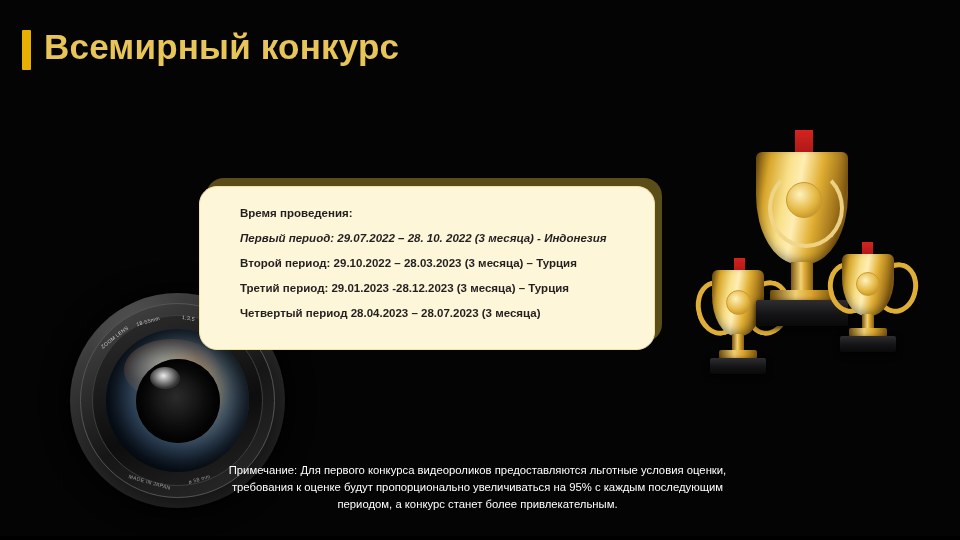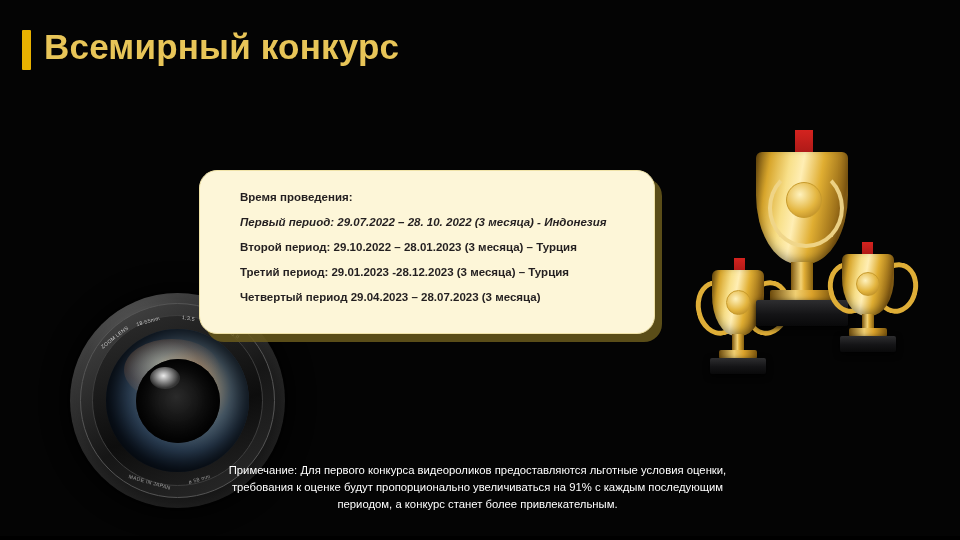--- a/index.html
+++ b/index.html
@@ -47,21 +47,21 @@
     top: 178px;
     width: 456px;
     height: 164px;
     background: #6a5a1c;
     border-radius: 18px;
     opacity: 0.85;
   }
   .callout {
     position: absolute;
     left: 199px;
-    top: 170px;
+    top: 186px;
     width: 456px;
     height: 164px;
     background: #fdf6d8;
     border-radius: 18px;
     border: 1px solid #f0e3a8;
     box-sizing: border-box;
     padding: 18px 20px 15px 40px;
   }
   .callout-line {
     color: #231f20;
@@ -283,20 +283,20 @@
       <div class="cup-stem" style="left:172px; top:184px; width:12px; height:16px;"></div>
       <div class="cup-base" style="left:159px; top:198px; width:38px; height:9px;"></div>
       <div class="plinth" style="left:150px; top:206px; width:56px; height:16px;"></div>
     </div>
   </div>
 
   <div class="callout-shadow"></div>
   <div class="callout">
     <div class="callout-line">Время проведения:</div>
     <div class="callout-line wrap">Первый период:  29.07.2022  – 28. 10. 2022   (3 месяца) - Индонезия</div>
-    <div class="callout-line">Второй период: 29.10.2022  – 28.01.2023  (3 месяца) – Турция</div>
+    <div class="callout-line">Второй период: 29.10.2022  – 28.03.2023  (3 месяца) – Турция</div>
     <div class="callout-line">Третий период: 29.01.2023  -28.12.2023  (3 месяца) – Турция</div>
-    <div class="callout-line">Четвертый период 29.04.2023  – 28.07.2023  (3 месяца)</div>
+    <div class="callout-line">Четвертый период 28.04.2023  – 28.07.2023  (3 месяца)</div>
   </div>
 
-  <div class="note">Примечание: Для первого конкурса видеороликов предоставляются льготные условия оценки, требования к оценке будут пропорционально увеличиваться на 91% с каждым последующим периодом, а конкурс станет более привлекательным.</div>
+  <div class="note">Примечание: Для первого конкурса видеороликов предоставляются льготные условия оценки, требования к оценке будут пропорционально увеличиваться на 95% с каждым последующим периодом, а конкурс станет более привлекательным.</div>
 
 </div>
 
 </body></html>

